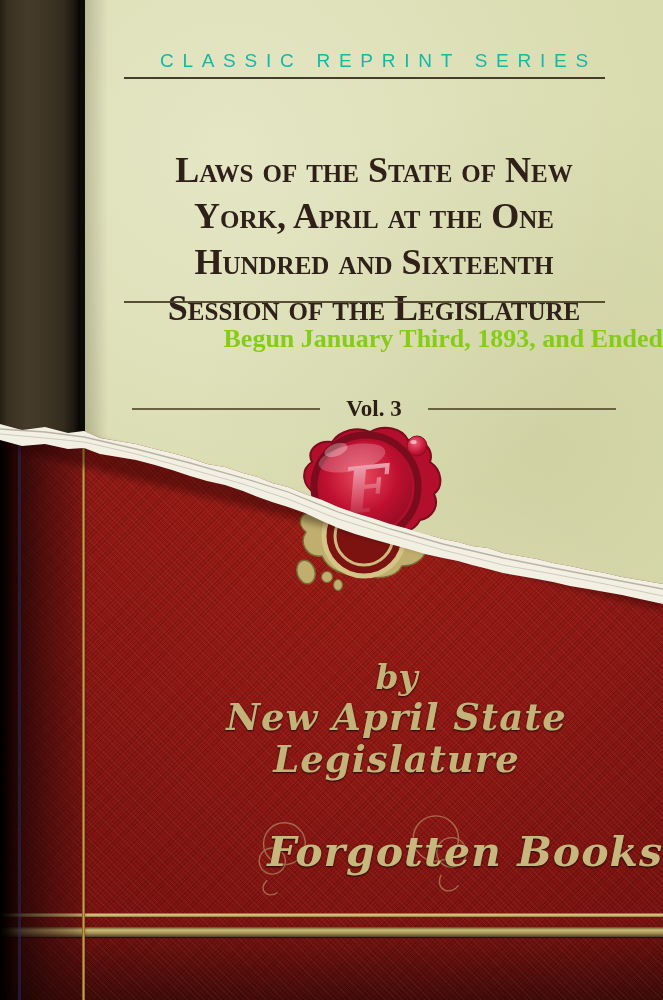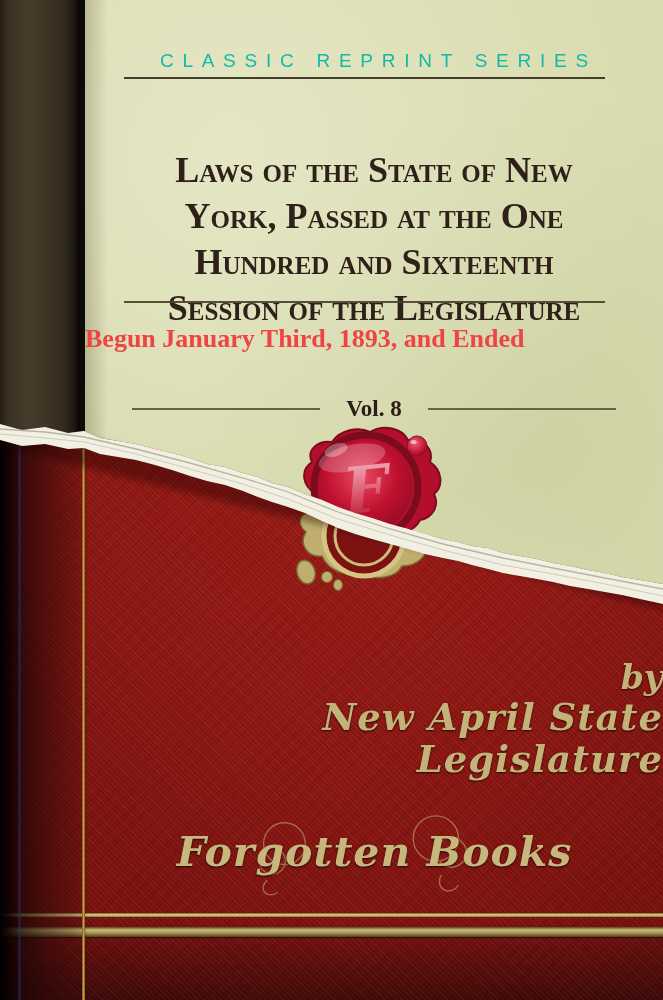--- a/index.html
+++ b/index.html
@@ -15,31 +15,31 @@
   }
   .leather-texture{
     position:absolute;inset:0;
     background:
       repeating-linear-gradient(135deg, rgba(0,0,0,.14) 0 1px, transparent 1px 3px),
       repeating-linear-gradient(45deg, rgba(255,230,200,.05) 0 1px, transparent 1px 4px),
       linear-gradient(180deg, rgba(30,4,4,.25) 0%, transparent 6%),
       linear-gradient(180deg, transparent 92%, rgba(0,0,0,.45) 100%);
   }
   
-  .byline{position:absolute;left:86px;right:0;top:660px;text-align:right;color:#c4b279;padding-left:44px;}
+  .byline{position:absolute;left:86px;right:0;top:660px;text-align:center;color:#c4b279;padding-left:44px;}
   .by{
     font-family:"DejaVu Serif",serif;font-style:italic;font-weight:700;font-size:33px;line-height:36px;
     text-shadow:0 1px 2px rgba(0,0,0,.75), 0 0 1px rgba(95,65,20,.5);
   }
   .author{
     font-family:"DejaVu Serif",serif;font-style:italic;font-weight:700;font-size:37px;line-height:42px;
     text-shadow:0 1px 2px rgba(0,0,0,.75), 0 0 1px rgba(95,65,20,.5);
     letter-spacing:1px;
   }
-  .logo-wrap{position:absolute;left:86px;right:0;top:800px;height:110px;text-align:center;}
+  .logo-wrap{position:absolute;left:86px;right:0;top:800px;height:110px;text-align:right;}
   .logo-text{
     position:relative;margin-top:28px;
     font-family:"DejaVu Serif",serif;font-style:italic;font-weight:700;font-size:41px;color:#c8b77d;
     text-shadow:0 1px 2px rgba(0,0,0,.75), 0 0 1px rgba(95,65,20,.5);letter-spacing:1px;
   }
   .flourish{position:absolute;left:0;top:0;width:100%;height:110px;pointer-events:none;}
   
   .gold-line-thin{
     position:absolute;left:0;right:0;top:913px;height:4px;
     background:linear-gradient(180deg,#6b5826,#e8d48e 45%,#8a7336);
@@ -90,22 +90,22 @@
     font-family:"Liberation Sans","DejaVu Sans",sans-serif;font-size:19px;font-weight:400;
     color:#14b8a6;letter-spacing:.46em;padding-left:.46em;white-space:nowrap;
   }
   .series-rule{position:absolute;left:124px;top:77px;width:481px;height:2px;background:#453c29;}
   .title{
     position:absolute;left:85px;right:0;top:103px;text-align:center;
     font-variant:small-caps;font-weight:700;font-size:36px;line-height:46px;color:#30201a;margin-top:44px;
   }
   .title-rule{position:absolute;left:124px;top:301px;width:481px;height:2px;background:#4c4129;opacity:.92;}
   .subtitle{
-    position:absolute;left:85px;right:0;top:325px;text-align:left;
-    font-weight:700;font-size:26px;line-height:27px;color:#ef4444;
+    position:absolute;left:85px;right:0;top:325px;text-align:right;
+    font-weight:700;font-size:26px;line-height:27px;color:#84cc16;
   }
   .vol-row{
     position:absolute;left:85px;right:0;top:397px;display:flex;align-items:center;
     justify-content:center;padding:0 40px;box-sizing:border-box;
   }
   .vol-line{width:188px;height:2px;background:#6b6040;flex:0 0 auto;}
   .vol{
     flex:0 0 auto;padding:0 26px;font-weight:700;font-size:23px;color:#2c1d16;line-height:24px;
   }
   .wax{position:absolute;left:0;top:0;width:663px;height:1000px;}
@@ -163,34 +163,34 @@
   <div class="torn-top">
     <div class="spine-top"></div>
     <div class="spine-edge-line"></div>
     <div class="paper"></div>
 
     <div class="series">CLASSIC REPRINT SERIES</div>
     <div class="series-rule"></div>
 
     <div class="title">
       <div>Laws of the State of New</div>
-      <div>York, Passed at the One</div>
+      <div>York, April at the One</div>
       <div>Hundred and Sixteenth</div>
       <div>Session of the Legislature</div>
     </div>
 
     <div class="title-rule"></div>
 
     <div class="subtitle">
       <div>Begun January Third, 1893, and Ended</div>
     </div>
 
     <div class="vol-row">
       <span class="vol-line"></span>
-      <span class="vol">Vol. 8</span>
+      <span class="vol">Vol. 3</span>
       <span class="vol-line"></span>
     </div>
 
     <svg class="wax" viewBox="0 0 663 1000">
       <defs>
         <radialGradient id="waxGrad" cx="45%" cy="38%" r="70%">
           <stop offset="0%" stop-color="#ea4b60"></stop>
           <stop offset="55%" stop-color="#c01030"></stop>
           <stop offset="100%" stop-color="#8c0c22"></stop>
         </radialGradient>

